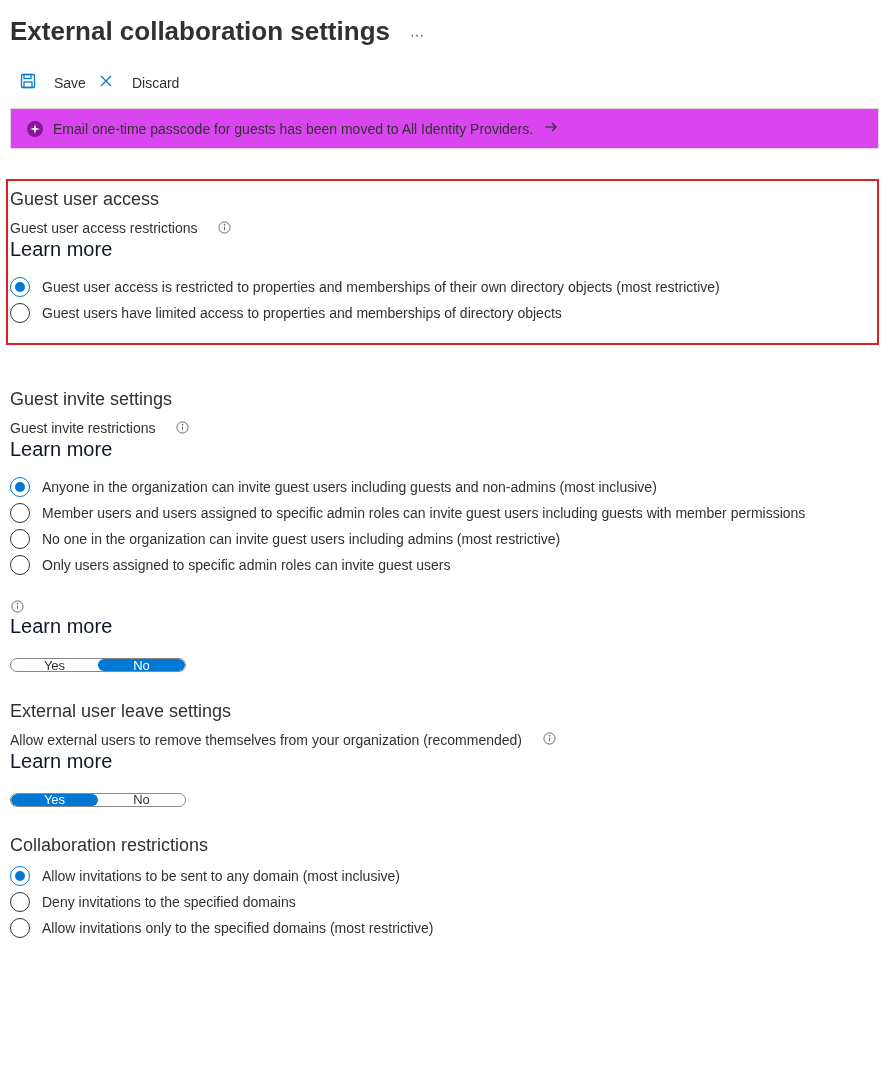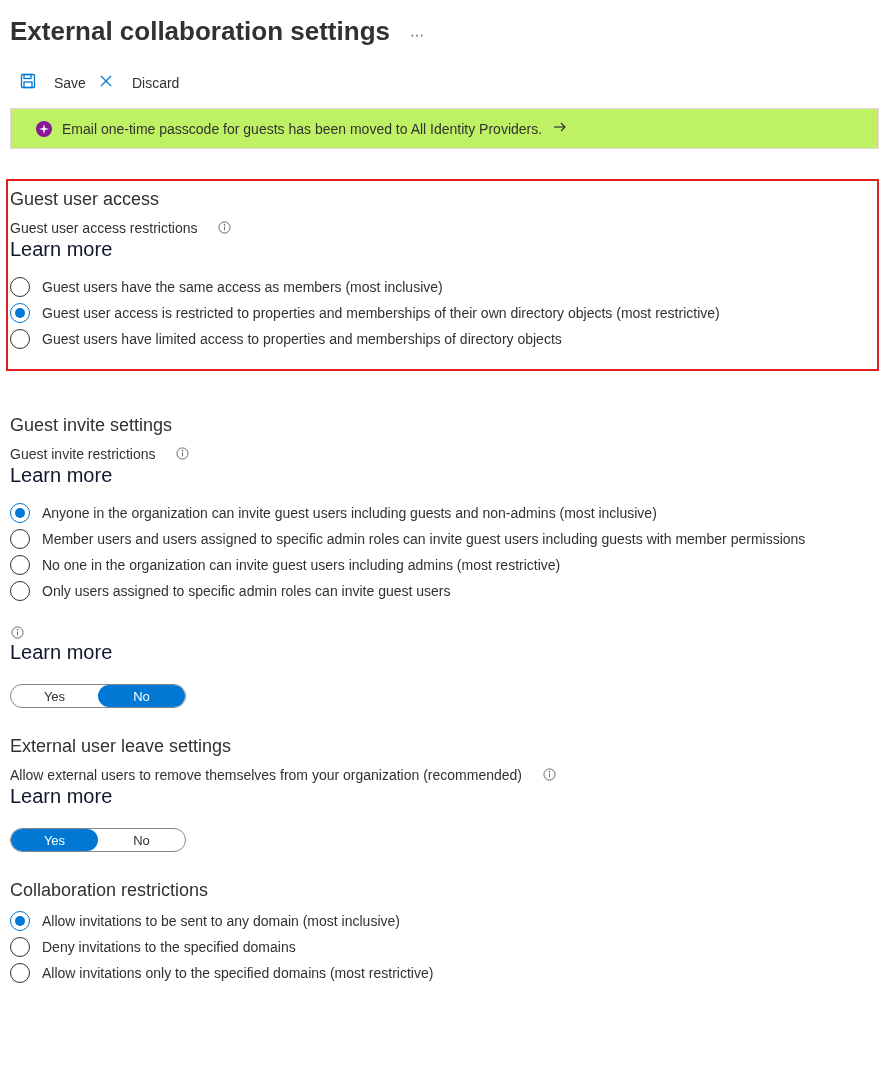--- a/index.html
+++ b/index.html
@@ -45,23 +45,23 @@
     gap: 18px;
     cursor: pointer;
     font-size: 14px;
     color: #323130;
   }
   .tool-btn svg { width: 16px; height: 16px; }
   .banner {
     display: flex;
     align-items: center;
     gap: 10px;
-    background: #bef264;
+    background: #d946ef;
     border: 1px solid #e8d3e3;
-    padding: 10px 25px;
+    padding: 10px 16px;
     margin: 6px 0 30px 0;
   }
   .banner-icon {
     width: 16px; height: 16px;
     border-radius: 50%;
     background: #881798;
     display: inline-flex;
     align-items: center;
     justify-content: center;
   }
@@ -129,21 +129,21 @@
   .highlight-box {
     border: 2px solid #e02020;
     padding: 8px 10px 14px 2px;
     margin-left: -4px;
     margin-bottom: 44px;
   }
 
   .toggle {
     display: inline-flex;
     width: 176px;
-    height: 24px;
+    height: 14px;
     border: 1px solid #8a8886;
     border-radius: 12px;
     overflow: hidden;
     margin-top: 10px;
     cursor: pointer;
     align-items: stretch;
   }
   .toggle-half {
     flex:1;
     display:flex;
@@ -214,24 +214,20 @@
           <svg viewBox="0 0 14 14" fill="none" stroke-width="1">
               <circle cx="7" cy="7" r="6"></circle>
               <line x1="7" y1="6" x2="7" y2="10"></line>
               <circle cx="7" cy="4" r="0.5" fill="#605e5c"></circle>
             </svg>
         </span>
       </div>
       <span class="learn-more">Learn more</span>
 
       <div class="radio-row">
-        <span class="radio"></span>
-        <span class="radio-label">Guest users have the same access as members (most inclusive)</span>
-      </div>
-      <div class="radio-row">
         <span class="radio selected"></span>
         <span class="radio-label">Guest user access is restricted to properties and memberships of their own directory objects (most restrictive)</span>
       </div>
       <div class="radio-row">
         <span class="radio"></span>
         <span class="radio-label">Guest users have limited access to properties and memberships of directory objects</span>
       </div>
     </div>
   </div>
 

